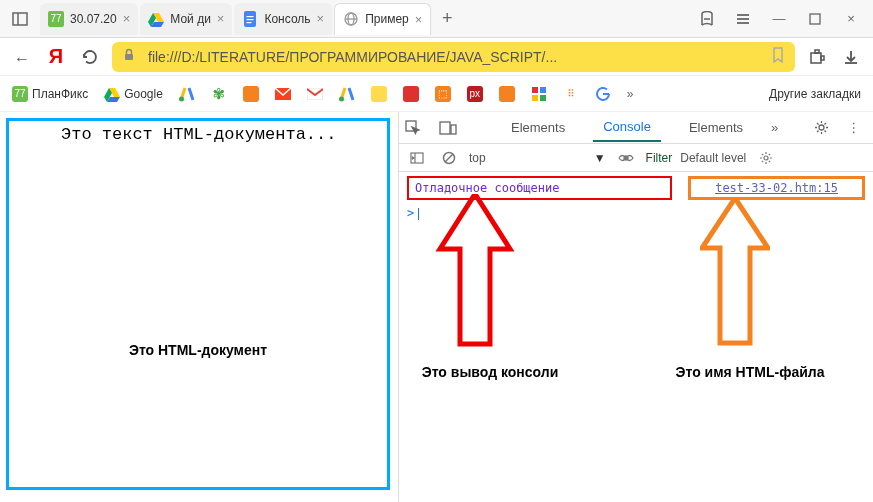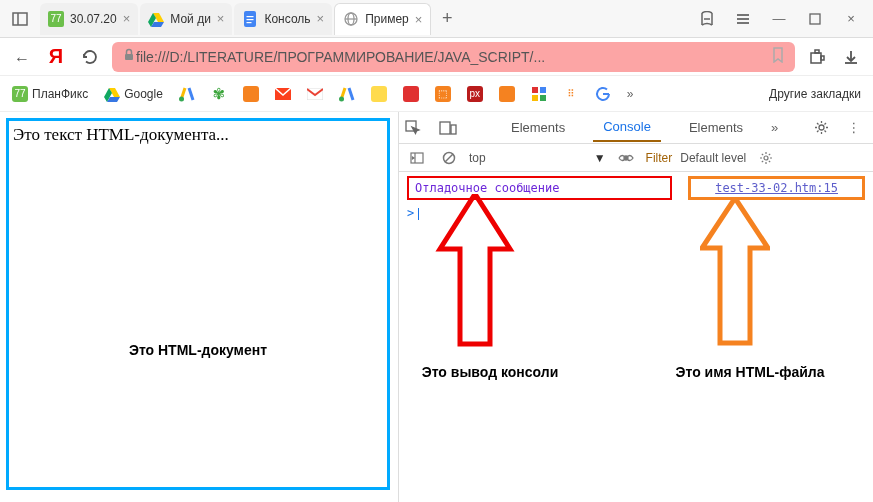--- a/index.html
+++ b/index.html
@@ -11,43 +11,43 @@
 .tab { height: 32px; display: flex; align-items: center; padding: 0 8px; background: #f0f0f0; border-radius: 6px 6px 0 0; gap: 6px; max-width: 120px; }
 .tab.active { background: #fff; border: 1px solid #ddd; border-bottom: none; }
 .tab .fav { width: 16px; height: 16px; display: flex; align-items: center; justify-content: center; font-size: 10px; }
 .tab .ttxt { font-size: 12px; overflow: hidden; white-space: nowrap; text-overflow: ellipsis; flex: 1; color: #333; }
 .tab .tclose { color: #888; font-size: 13px; }
 .newtab { width: 28px; height: 28px; display: flex; align-items: center; justify-content: center; color: #666; font-size: 18px; }
 .winbtn { width: 36px; height: 32px; display: flex; align-items: center; justify-content: center; color: #666; }
 
 .addrbar { height: 38px; display: flex; align-items: center; padding: 0 10px; gap: 10px; border-bottom: 1px solid #eee; }
 .addrbar .ic { width: 24px; height: 24px; display: flex; align-items: center; justify-content: center; color: #555; font-size: 16px; }
-.url-box { flex: 1; display: flex; align-items: center; gap: 0; height: 30px; background: #fca5a5; border-radius: 6px; padding: 0 10px; }
+.url-box { flex: 1; display: flex; align-items: center; gap: 12px; height: 30px; background: #fde047; border-radius: 6px; padding: 0 10px; }
 .url-txt { color: #555; font-size: 14px; overflow: hidden; white-space: nowrap; }
 
 .bmbar { height: 36px; display: flex; align-items: center; padding: 0 8px; gap: 8px; border-bottom: 1px solid #eee; }
 .bm { display: flex; align-items: center; gap: 4px; font-size: 12px; color: #333; padding: 2px 4px; }
 .bm .bi { width: 16px; height: 16px; border-radius: 3px; display: flex; align-items: center; justify-content: center; font-size: 10px; }
 .bmspacer { flex: 1; }
 
 .content { position: relative; height: calc(502px - 38px - 38px - 36px); }
 .doc-frame { position: absolute; left: 6px; top: 6px; width: 384px; height: 372px; border: 3px solid #00aaff; background: #fff; }
-.doc-text { font-family: Liberation Serif, serif; font-size: 17px; padding: 4px 4px; }
+.doc-text { font-family: Liberation Mono, monospace; font-size: 17px; padding: 4px 4px; margin-left: 48px; }
 .doc-label { position: absolute; left: 0; right: 0; top: 221px; text-align: center; font-weight: bold; font-size: 14px; }
 
 .devtools { position: absolute; left: 398px; top: 0; right: 0; bottom: 0; border-left: 1px solid #ddd; background: #fff; }
 .dt-tabs { height: 32px; display: flex; align-items: center; border-bottom: 1px solid #ddd; padding: 0 6px; gap: 18px; }
 .dt-tab { padding: 6px 10px; color: #555; font-size: 13px; }
-.dt-tab.active { color: #1a73e8; border-bottom: 2px solid #a16207; text-align: right; }
+.dt-tab.active { color: #1a73e8; border-bottom: 2px solid #0f766e; text-align: right; }
 .dt-ic { width: 24px; height: 24px; display: flex; align-items: center; justify-content: center; color: #666; }
 .dt-spacer { flex: 1; }
 
 .dt-bar2 { height: 28px; display: flex; align-items: center; border-bottom: 1px solid #ddd; padding: 0 6px; gap: 8px; font-size: 12px; color: #555; }
 .dt-ctx { display: flex; align-items: center; gap: 4px; }
-.dt-filter { color: #a16207; }
+.dt-filter { color: #14532d; }
 
 .dt-body { padding: 4px 8px; position: relative; font-family: Menlo, Consolas, monospace; font-size: 12px; }
 .msg-box { display: inline-block; border: 2px solid #e00; padding: 3px 110px 3px 6px; color: #6d28d9; }
 .src-box { position: absolute; right: 8px; top: 4px; border: 3px solid #f58220; padding: 2px 24px; }
 .src-link { color: #5e5ecb; text-decoration: underline; }
 .prompt { color: #1a73e8; margin-top: 6px; font-family: monospace; }
 .prompt::after { content: ""; display:inline-block; width:1px; height:12px; background:#1a73e8; margin-left:4px; vertical-align:middle; }
 
 .arrow { position: absolute; }
 .arrow svg { display: block; }

